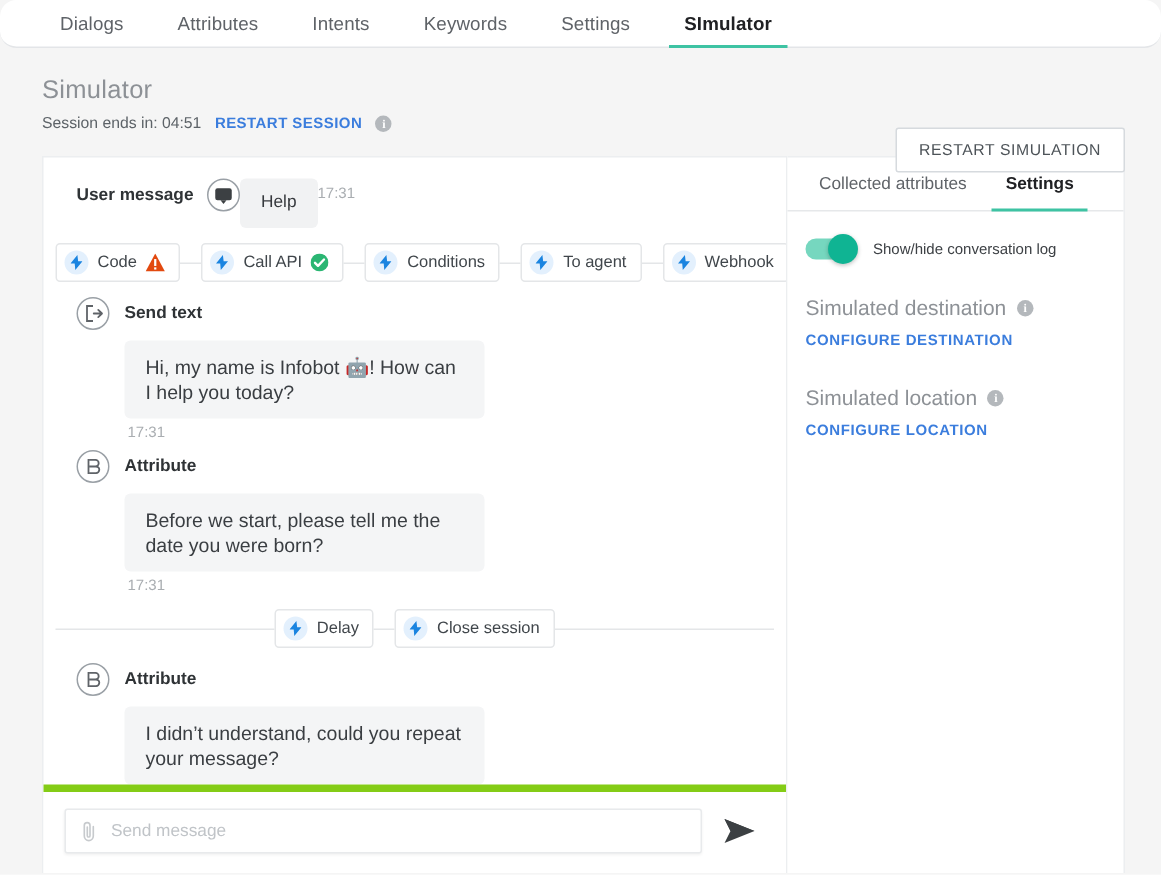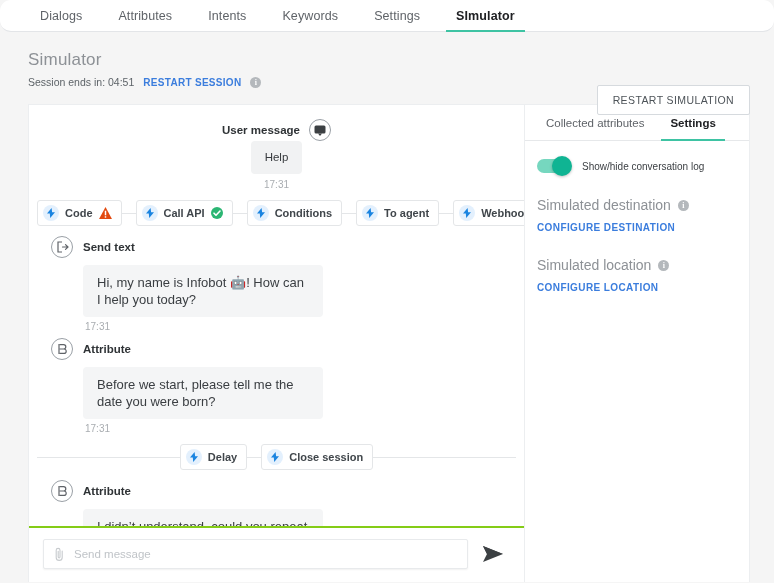--- a/index.html
+++ b/index.html
@@ -90,21 +90,21 @@
     display: flex; flex-direction: column;
   }
   .chat-scroll {
     flex: 1;
     overflow: hidden;
     padding: 10px 0 0 0;
   }
 
   
   .user-row {
-    display: flex; flex-direction: column; align-items: center;
+    display: flex; flex-direction: row; align-items: flex-start;
     padding: 4px 22px 0 22px;
   }
   .user-head {
     display: flex; align-items: center; gap: 9px;
   }
   .user-head-label { font-size: 11.5px; font-weight: bold; color: #2f3336; }
   .circle-icon {
     width: 22px; height: 22px; border-radius: 50%;
     border: 1px solid #9aa0a6;
     display: flex; align-items: center; justify-content: center;
@@ -130,21 +130,20 @@
   .rule.short { flex: none; width: 14px; }
   .chip {
     display: flex; align-items: center; gap: 6px;
     background: #fff;
     border: 1px solid #e4e6e8;
     border-radius: 3px;
     padding: 4px 9px 4px 5px;
     font-size: 11px; color: #40464b;
     white-space: nowrap;
     cursor: pointer;
-    font-weight: bold;
   }
   .bolt {
     width: 16px; height: 16px; border-radius: 50%;
     background: #e3f0fd;
     display: flex; align-items: center; justify-content: center;
     flex: none;
   }
   .bolt svg { display: block; }
   .warn-ico { width: 13px; height: 12px; flex: none; }
   .ok-ico { width: 12px; height: 12px; flex: none; }
@@ -161,21 +160,21 @@
     padding: 9px 14px;
     font-size: 13px; color: #3a3e42;
     line-height: 17px;
     max-width: 240px;
     display: inline-block;
   }
   .bot-time { font-size: 10px; color: #a9adb1; margin-top: 4px; margin-left: 2px; }
 
   
   .composer {
-    border-top: 2px solid #84cc16;
+    border-top: 5px solid #84cc16;
     padding: 11px 16px 13px 14px;
     display: flex; align-items: center; gap: 10px;
     background: #fff;
   }
   .input-wrap {
     flex: 1;
     background: #fff;
     border: 1px solid #e8eaec;
     box-shadow: 0 1px 2px rgba(0,0,0,.06);
     border-radius: 2px;

